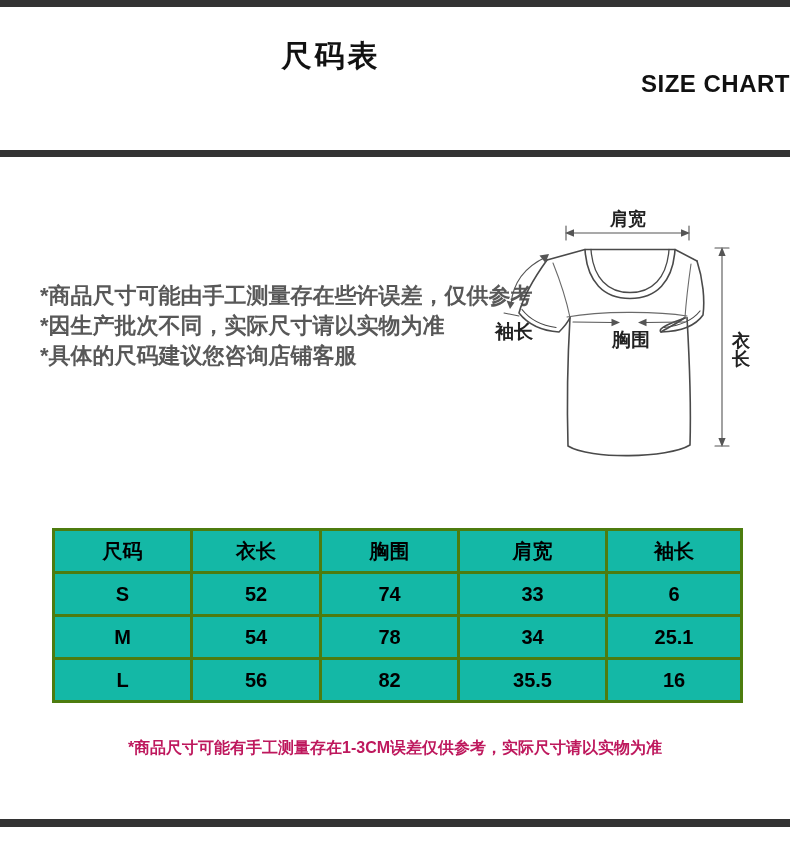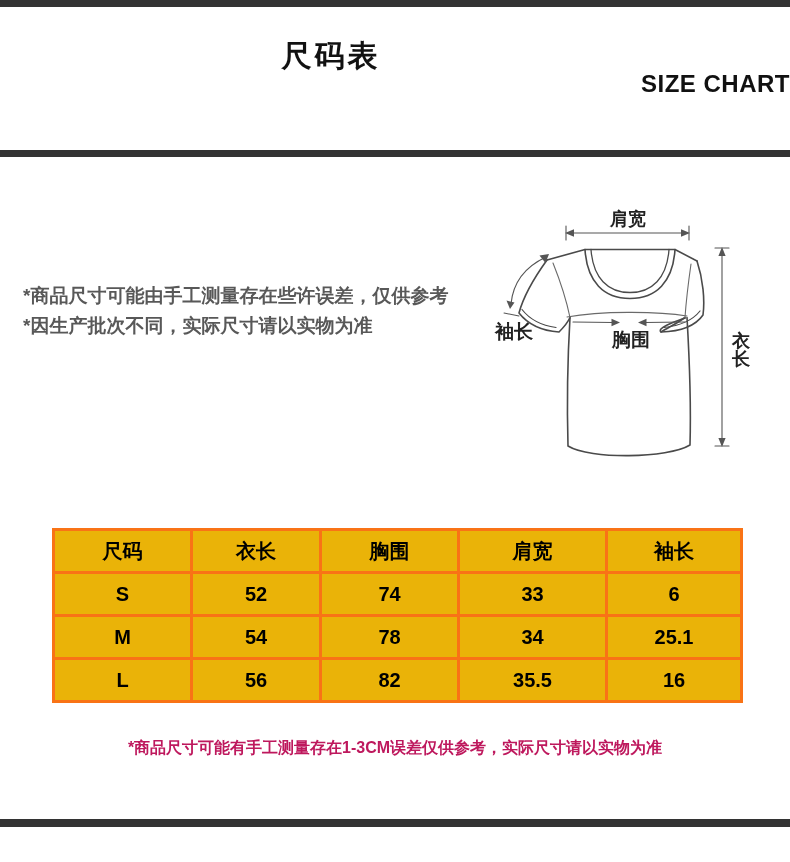--- a/index.html
+++ b/index.html
@@ -15,40 +15,40 @@
   .title-cn {
     position:absolute; top:36px; left:0; width:662px; text-align:center;
     font-size:30px; font-weight:700; color:#111; letter-spacing:3px;
   }
   .title-en {
     position:absolute; top:70px; left:0; width:790px; text-align:right;
     font-size:24px; font-weight:700; color:#111; letter-spacing:0.5px;
   }
 
   .notes {
-    position:absolute; left:23px; top:281px;
-    font-size:19px; font-weight:700; color:#585858; line-height:30px;
+    position:absolute; left:40px; top:281px;
+    font-size:22px; font-weight:700; color:#585858; line-height:30px;
     white-space:nowrap;
   }
 
   .diagram-svg { position:absolute; left:480px; top:200px; }
   .diagram-svg text {
     font-family:"Liberation Sans", sans-serif;
     font-weight:700; fill:#222;
   }
 
   .size-table {
     position:absolute; left:52px; top:528px; width:688px;
     border-collapse:collapse; table-layout:fixed;
   }
   .size-table td {
-    border:3px solid #f97316; height:40px; padding:0;
+    border:3px solid #4d7c0f; height:40px; padding:0;
     text-align:center; vertical-align:middle;
     font-size:20px; font-weight:700; color:#000;
-    background:#eab308;
+    background:#14b8a6;
   }
 
   .footer-note {
     position:absolute; top:738px; left:0; width:790px; text-align:center;
     font-size:16px; font-weight:700; color:#be185d; white-space:nowrap;
   }
 </style>
 </head>
 <body>
 
@@ -57,20 +57,21 @@
   <div class="divider divider-top"></div>
 
   <div class="title-cn">尺码表</div>
   <div class="title-en">SIZE CHART</div>
 
   <div class="divider divider-mid"></div>
 
   <div class="notes">
     <div>*商品尺寸可能由手工测量存在些许误差，仅供参考</div>
     <div>*因生产批次不同，实际尺寸请以实物为准</div>
+    <div>*具体的尺码建议您咨询店铺客服</div>
   </div>
 
   <svg class="diagram-svg" width="290" height="280" viewBox="0 0 290 280">
     <g transform="translate(-480,-200)" stroke-linecap="round" stroke-linejoin="round">
 
       <g fill="none" stroke="#4a4a4a" stroke-width="1.6">
 
         <path d="M 547,260 L 585,249.5 L 675,249.5 L 697,261"></path>
 
         <path d="M 547,260 C 534,278 523,298 519,313 C 530,327 545,331 559,332 C 564,327 568,322 570,317.5"></path>

